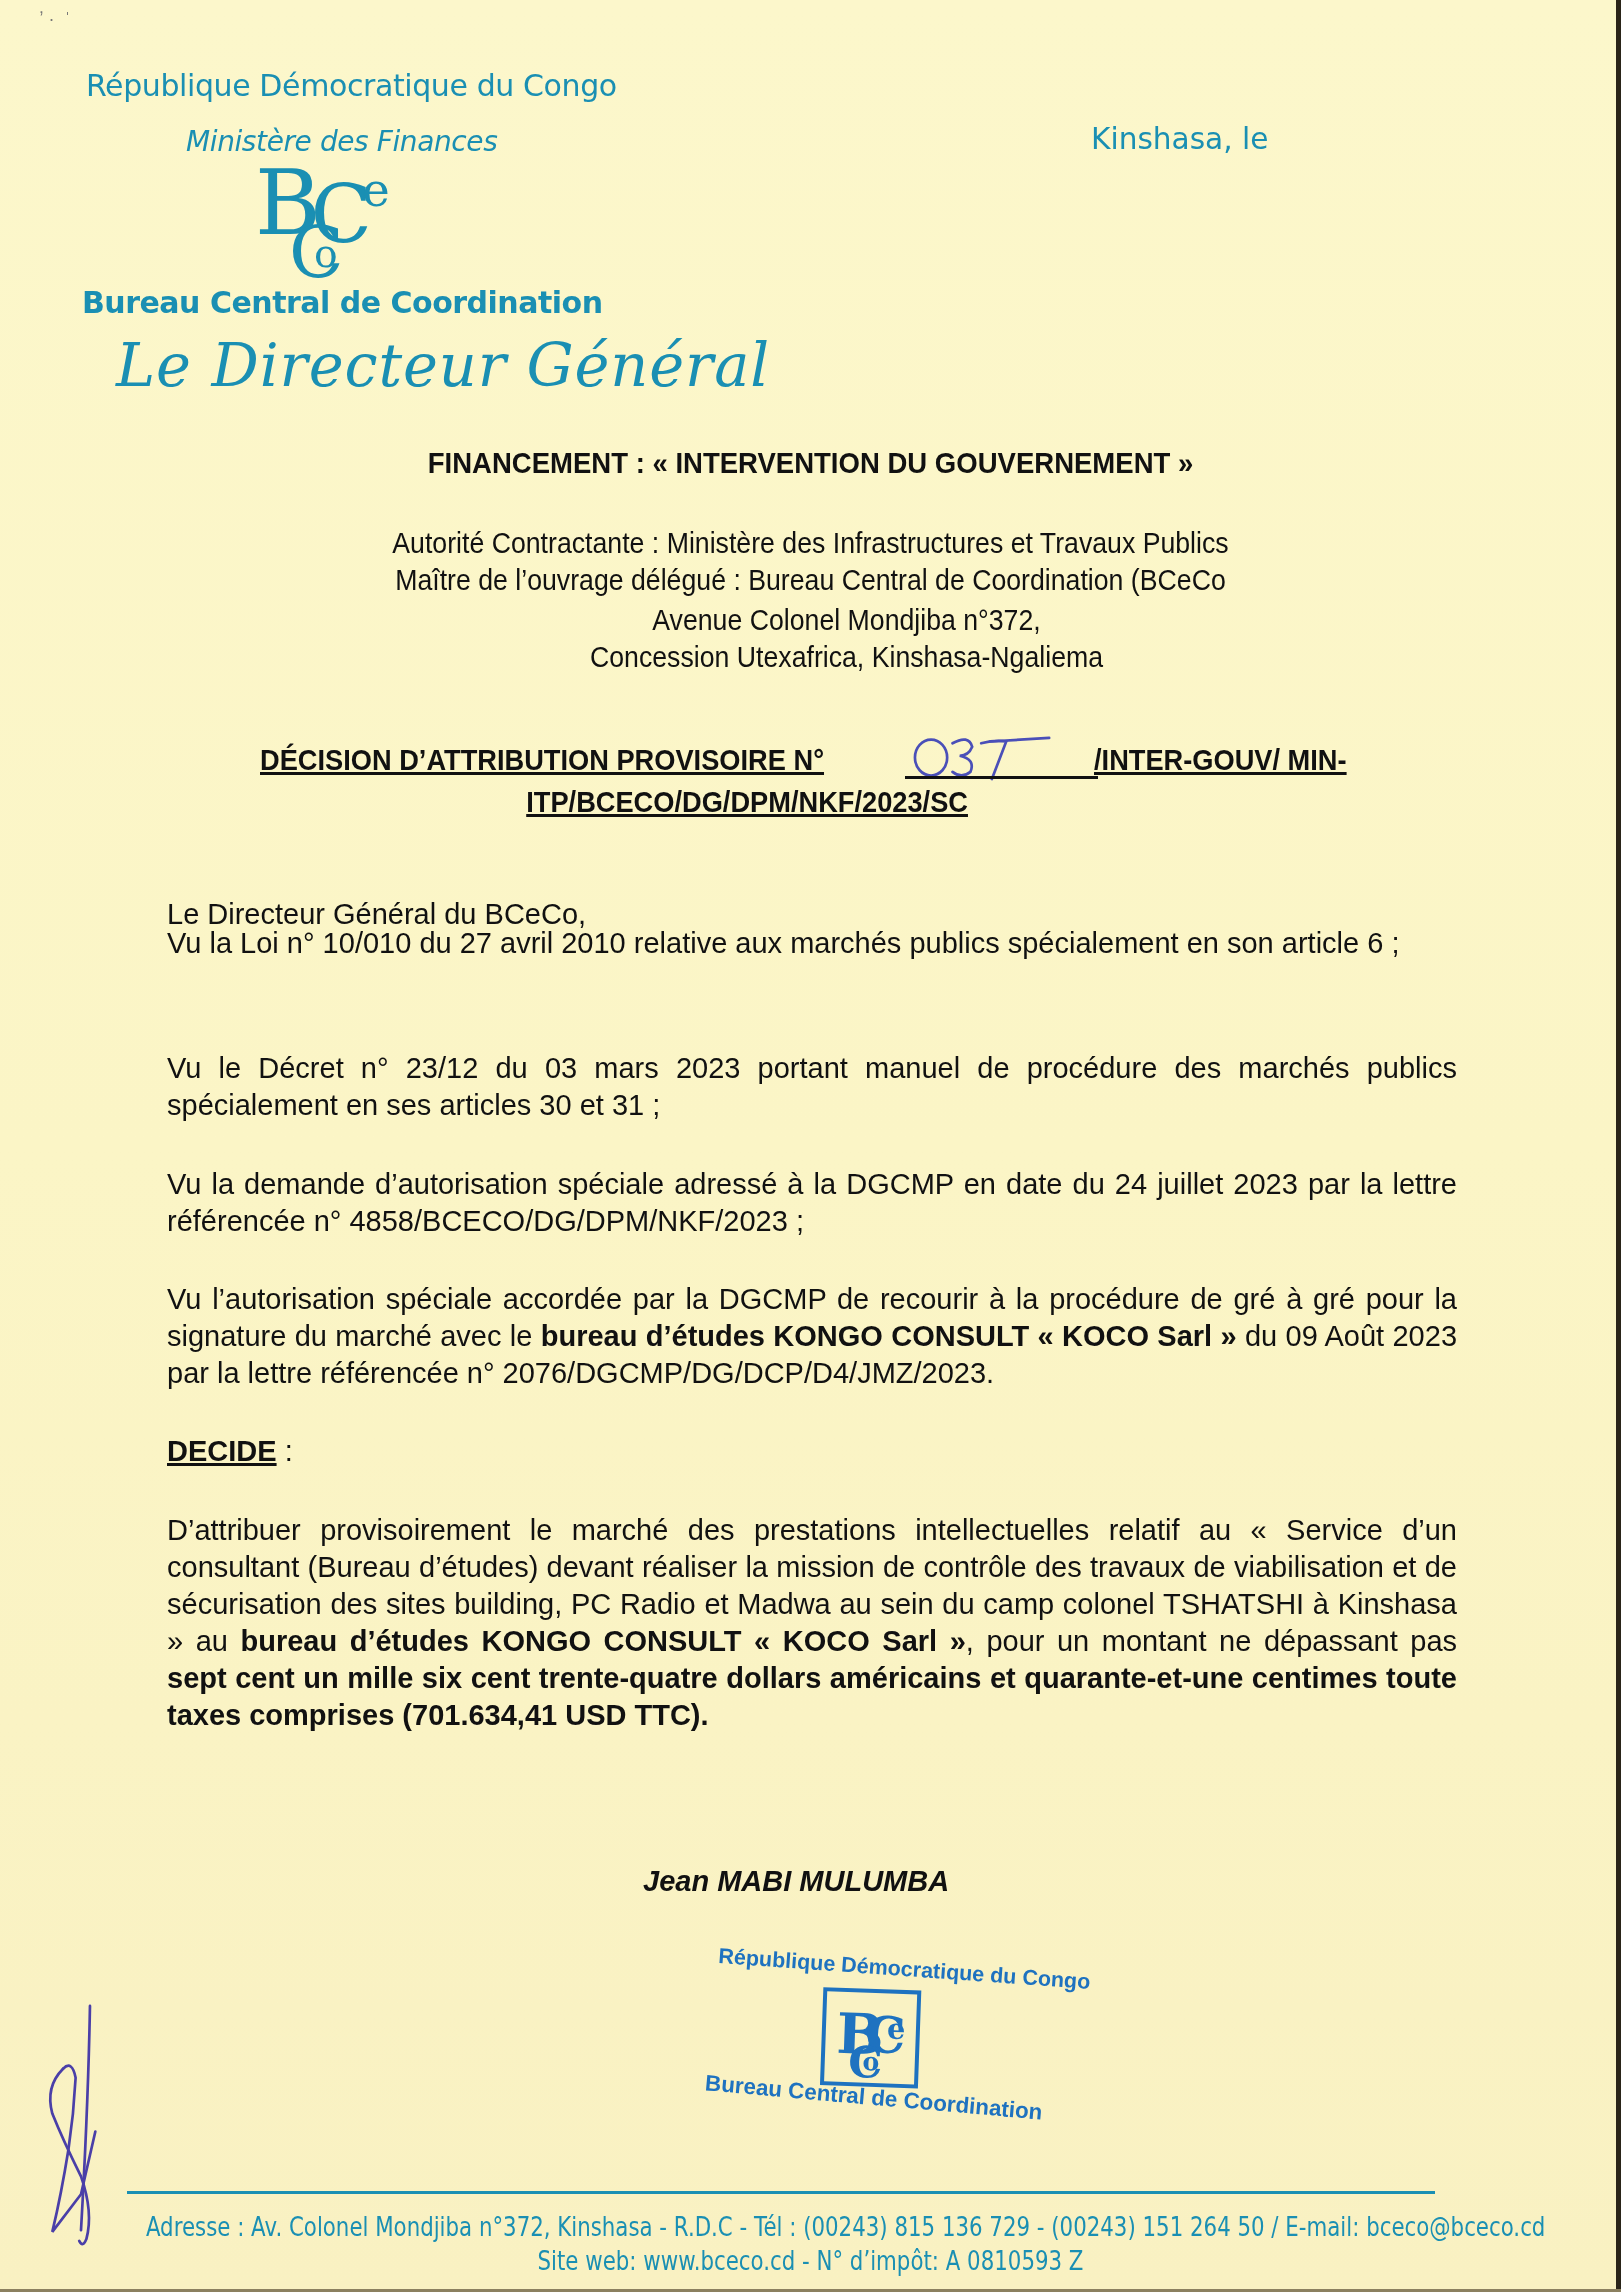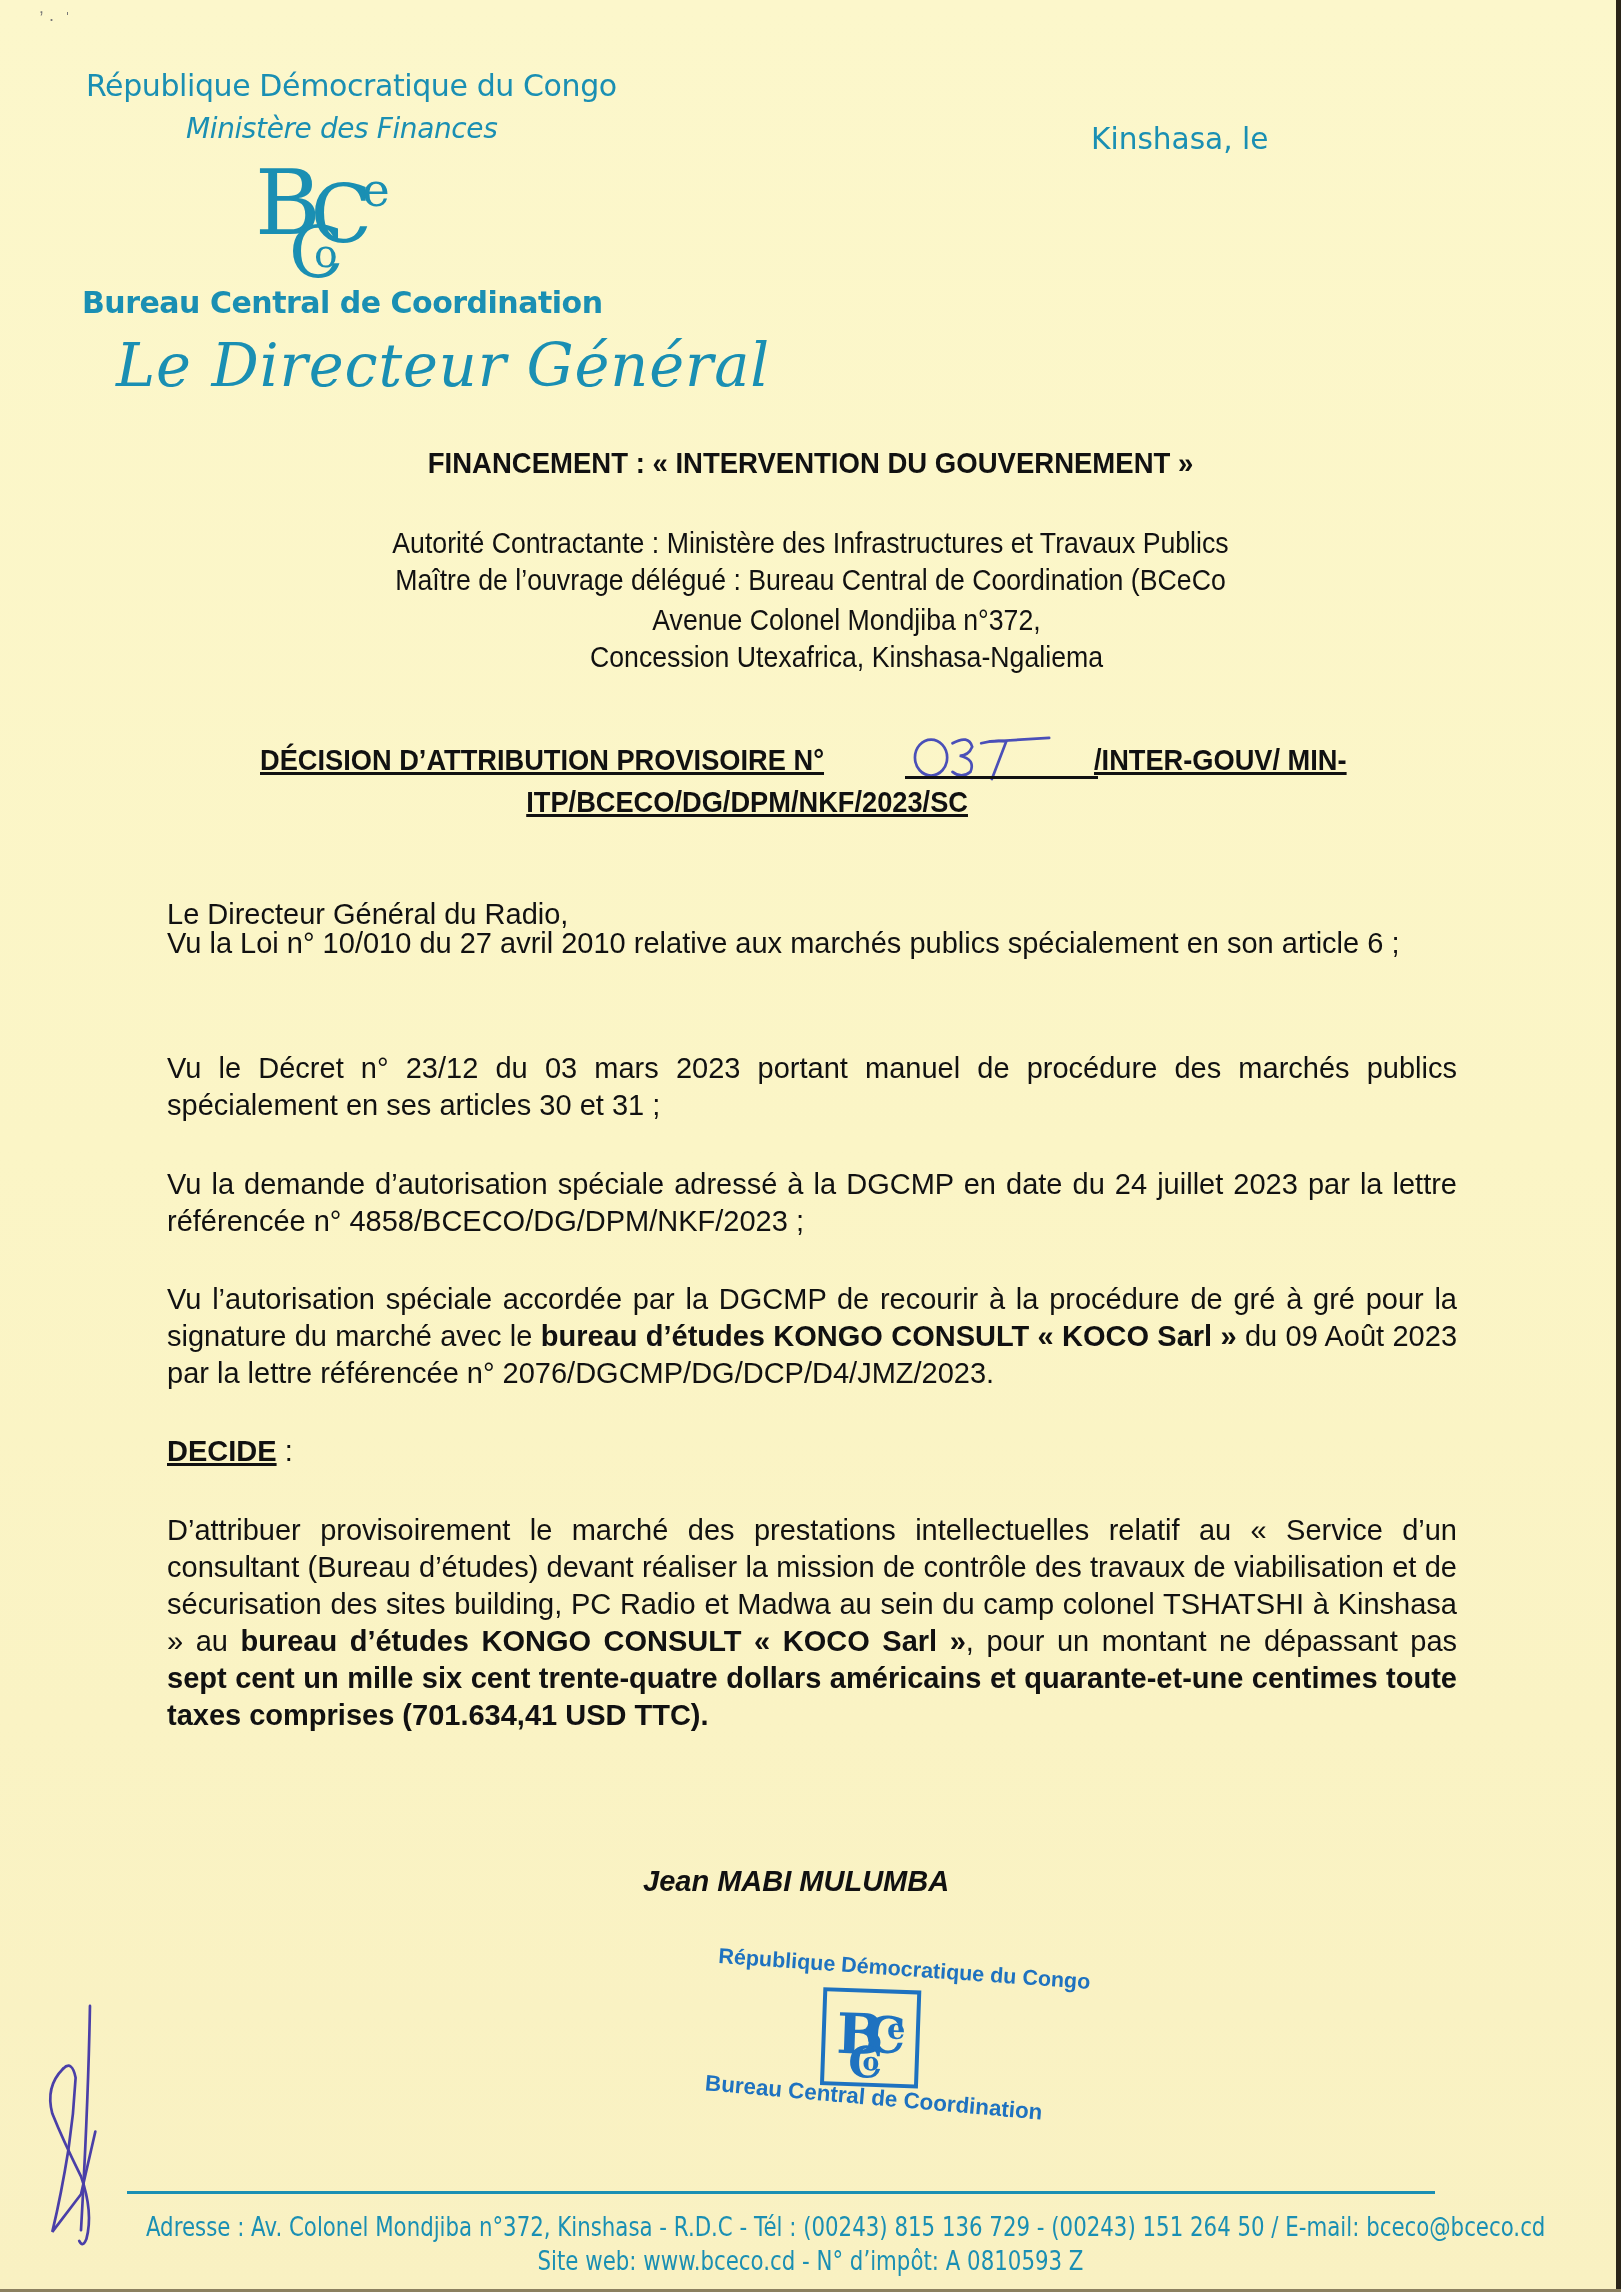--- a/index.html
+++ b/index.html
@@ -19,21 +19,21 @@
     position: absolute; right: 0; top: 0; width: 5.4px; height: 2293px;
     background: #2a2418;
   }
   .edge-bottom {
     position: absolute; left: 0; bottom: 0; width: 1621px; height: 3.6px;
     background: #8b8060;
   }
 
   
   .hdr-rep { position:absolute; left:86px; top:68px; font-size:30px; color:#1a8fb3; font-family:"DejaVu Sans", sans-serif; letter-spacing:-0.4px; }
-  .hdr-min { position:absolute; left:186px; top:112px; font-size:28px; color:#1a8fb3; font-style:italic; font-family:"DejaVu Sans", sans-serif; letter-spacing:-0.4px; }
+  .hdr-min { position:absolute; left:186px; top:125px; font-size:28px; color:#1a8fb3; font-style:italic; font-family:"DejaVu Sans", sans-serif; letter-spacing:-0.4px; }
   .hdr-logo { position:absolute; left:255px; top:152px; width:161px; height:130px; }
   .hdr-bureau { position:absolute; left:82px; top:285px; font-size:30px; color:#1a8fb3; font-weight:bold; font-family:"DejaVu Sans", sans-serif; letter-spacing:-0.5px; }
   .hdr-dg { position:absolute; left:116px; top:331px; font-size:59px; color:#1a8fb3; font-style:italic; font-family:"DejaVu Serif", serif; letter-spacing:0.9px; }
   .hdr-kin { position:absolute; left:1091px; top:122px; font-size:29.6px; color:#1a8fb3; font-family:"DejaVu Sans", sans-serif; }
 
   
   .center { position:absolute; left:0; width:1621px; text-align:center; }
   .financement { top:446px; font-size:29.6px; font-weight:bold; transform:scaleX(0.93); }
   .addr-line { font-size:29px; transform:scaleX(0.92); }
   .ac { top:527px; }
@@ -111,21 +111,21 @@
       <ellipse cx="28" cy="34" rx="18" ry="20"></ellipse>
       <path d="M52 18 Q70 8 74 22 Q70 32 60 32 Q78 36 72 50 Q62 58 52 50"></path>
       <path d="M84 18 Q100 14 112 16 L96 58"></path>
       <path d="M94 16 L160 12"></path>
     </g>
   </svg>
   <div class="num-underline"></div>
   <div class="decision1b">/INTER-GOUV/ MIN-</div>
   <div class="decision2"><span>ITP/BCECO/DG/DPM/NKF/2023/SC</span></div>
 
-  <div class="para p-dg"><span>Le Directeur Général du Radio,</span></div>
+  <div class="para p-dg"><span>Le Directeur Général du BCeCo,</span></div>
   <div class="para p-loi"><span>Vu la Loi n° 10/010 du 27 avril 2010 relative aux marchés publics spécialement en son article 6 ;</span></div>
   <div class="para p-dec"><span>Vu le Décret n° 23/12 du 03 mars 2023 portant manuel de procédure des marchés publics spécialement en ses articles 30 et 31 ;</span></div>
   <div class="para p-dem"><span>Vu la demande d’autorisation spéciale adressé à la DGCMP en date du 24 juillet 2023 par la lettre référencée n° 4858/BCECO/DG/DPM/NKF/2023 ;</span></div>
   <div class="para p-aut"><span>Vu l’autorisation spéciale accordée par la DGCMP de recourir à la procédure de gré à gré pour la signature du marché avec le </span><b>bureau d’études KONGO CONSULT « KOCO Sarl »</b><span> du 09 Août 2023 par la lettre référencée n° 2076/DGCMP/DG/DCP/D4/JMZ/2023.</span></div>
   <div class="para p-decide"><span class="u">DECIDE</span><span style="font-weight:normal"> :</span></div>
   <div class="para p-body"><span>D’attribuer provisoirement le marché des prestations intellectuelles relatif au « Service d’un consultant (Bureau d’études) devant réaliser la mission de contrôle des travaux de viabilisation et de sécurisation des sites building, PC Radio et Madwa au sein du camp colonel TSHATSHI à Kinshasa » au </span><b>bureau d’études KONGO CONSULT « KOCO Sarl »</b><span>, pour un montant ne dépassant pas </span><b>sept cent un mille six cent trente-quatre dollars américains et quarante-et-une centimes toute taxes comprises (701.634,41 USD TTC).</b></div>
 
   <div class="signer">Jean MABI MULUMBA</div>
 
   <div class="stamp">

